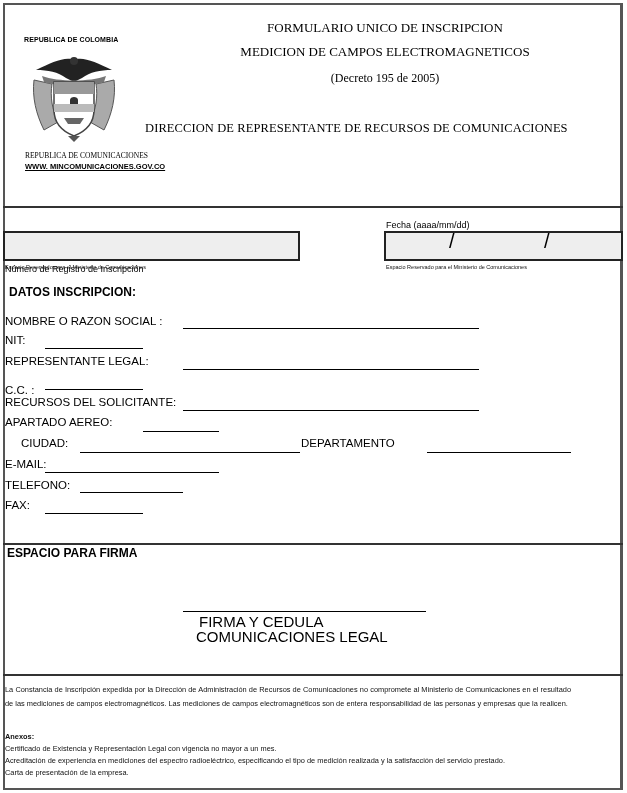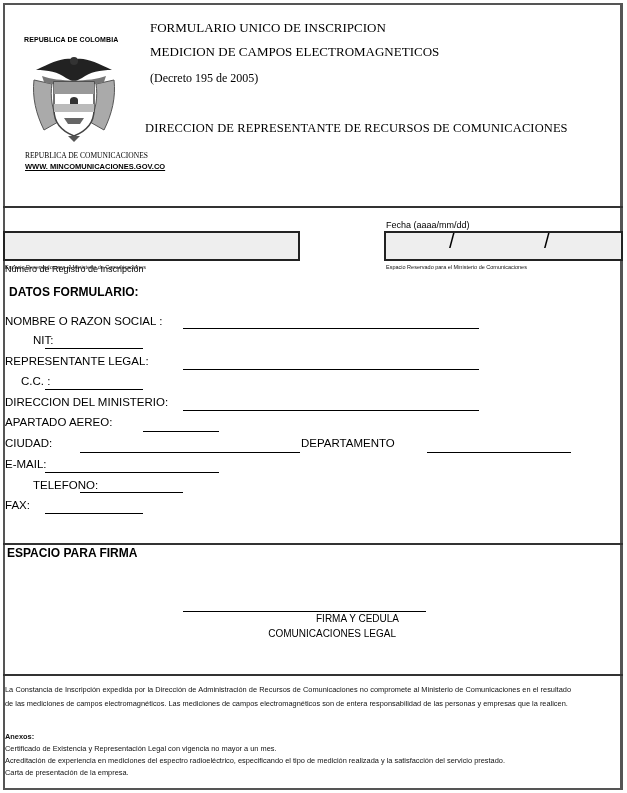--- a/index.html
+++ b/index.html
@@ -11,38 +11,38 @@
   .hline { position: absolute; left: 3px; width: 620px; height: 2px; background: #333; }
 
   .serif { font-family: "Liberation Serif", serif; }
   .abs { position: absolute; white-space: nowrap; }
 
   
   .rep-col { left: 24px; top: 36px; font-size: 7px; font-weight: bold; letter-spacing: 0.1px; }
   .crest { position: absolute; left: 28px; top: 52px; width: 92px; height: 92px; }
   .ministerio { left: 25px; top: 151px; font-size: 7.5px; }
   .website { left: 25px; top: 162px; font-size: 7.5px; font-weight: bold; text-decoration: underline; }
-  .title-line { left: 150px; width: 470px; text-align: left; font-size: 13px; }
+  .title-line { left: 150px; width: 470px; text-align: center; font-size: 13px; }
   .t1 { top: 20px; }
   .t2 { top: 44px; }
   .t3 { top: 71px; font-size: 12px; }
   .dir { left: 145px; top: 121px; font-size: 12.5px; letter-spacing: 0.1px; }
 
   
   .small-label { font-size: 9px; }
   .reserved { font-size: 5.5px; color: #111; }
   .gray-box { position: absolute; background: #eeeeee; border: 2px solid #222; }
   .slash { position: absolute; font-size: 20px; top: 230px; }
 
   
   .section-title { font-size: 12px; font-weight: bold; }
   .field-label { font-size: 11.5px; }
   .uline { position: absolute; height: 1px; background: #000; }
 
-  .sig-text { font-size: 10px; text-align: right; width: 200px; }
+  .sig-text { font-size: 15px; text-align: left; width: 200px; }
 
   .foot { font-size: 7.4px; color: #111; line-height: 14px; }
   .foot-just { text-align: justify; text-align-last: left; width: 566px; white-space: normal; }
 </style>
 </head>
 <body>
 
 <div class="frame"></div>
 <div class="hline" style="top:206px;"></div>
 <div class="hline" style="top:543px;"></div>
@@ -79,49 +79,49 @@
   <span></span>
 </div>
 <div class="abs reserved" style="left:5px; top:264px;">Espacio Reservado para el Ministerio de Comunicaciones</div>
 
 <div class="abs small-label" style="left:386px; top:220px;">Fecha (aaaa/mm/dd)</div>
 <div class="gray-box" style="left:384px; top:231px; width:239px; height:30px;"></div>
 <div class="slash" style="left:449px;">/</div>
 <div class="slash" style="left:544px;">/</div>
 <div class="abs reserved" style="left:386px; top:264px;">Espacio Reservado para el Ministerio de Comunicaciones</div>
 
-<div class="abs section-title" style="left:9px; top:285px;">DATOS FORMULARIO:</div>
+<div class="abs section-title" style="left:9px; top:285px;">DATOS INSCRIPCION:</div>
 
 <div class="abs field-label" style="left:5px; top:315px;">NOMBRE O RAZON SOCIAL :</div>
 <div class="uline" style="left:183px; top:328px; width:296px;"></div>
 
-<div class="abs field-label" style="left:5px; top:334px;margin-left:28px;">NIT:</div>
+<div class="abs field-label" style="left:5px; top:334px;">NIT:</div>
 <div class="uline" style="left:45px; top:348px; width:98px;"></div>
 
 <div class="abs field-label" style="left:5px; top:355px;">REPRESENTANTE LEGAL:</div>
 <div class="uline" style="left:183px; top:369px; width:296px;"></div>
 
-<div class="abs field-label" style="left:5px; top:375px;padding-left:16px;">C.C. :</div>
+<div class="abs field-label" style="left:5px; top:384px;">C.C. :</div>
 <div class="uline" style="left:45px; top:389px; width:98px;"></div>
 
-<div class="abs field-label" style="left:5px; top:396px;">DIRECCION DEL MINISTERIO:</div>
+<div class="abs field-label" style="left:5px; top:396px;">RECURSOS DEL SOLICITANTE:</div>
 <div class="uline" style="left:183px; top:410px; width:296px;"></div>
 
 <div class="abs field-label" style="left:5px; top:416px;">APARTADO AEREO:</div>
 <div class="uline" style="left:143px; top:431px; width:76px;"></div>
 
-<div class="abs field-label" style="left:5px; top:437px;">CIUDAD:</div>
+<div class="abs field-label" style="left:5px; top:437px;padding-left:16px;">CIUDAD:</div>
 <div class="uline" style="left:80px; top:452px; width:220px;"></div>
 <div class="abs field-label" style="left:301px; top:437px;">DEPARTAMENTO</div>
 <div class="uline" style="left:427px; top:452px; width:144px;"></div>
 
 <div class="abs field-label" style="left:5px; top:458px;">E-MAIL:</div>
 <div class="uline" style="left:45px; top:472px; width:174px;"></div>
 
-<div class="abs field-label" style="left:5px; top:479px;margin-left:28px;">TELEFONO:</div>
+<div class="abs field-label" style="left:5px; top:479px;">TELEFONO:</div>
 <div class="uline" style="left:80px; top:492px; width:103px;"></div>
 
 <div class="abs field-label" style="left:5px; top:499px;">FAX:</div>
 <div class="uline" style="left:45px; top:513px; width:98px;"></div>
 
 <div class="abs section-title" style="left:7px; top:546px;">ESPACIO PARA FIRMA</div>
 <div class="uline" style="left:183px; top:611px; width:243px;"></div>
 <div class="abs sig-text" style="left:199px; top:613px;">FIRMA Y CEDULA</div>
 <div class="abs sig-text" style="left:196px; top:628px;">COMUNICACIONES LEGAL</div>
 

